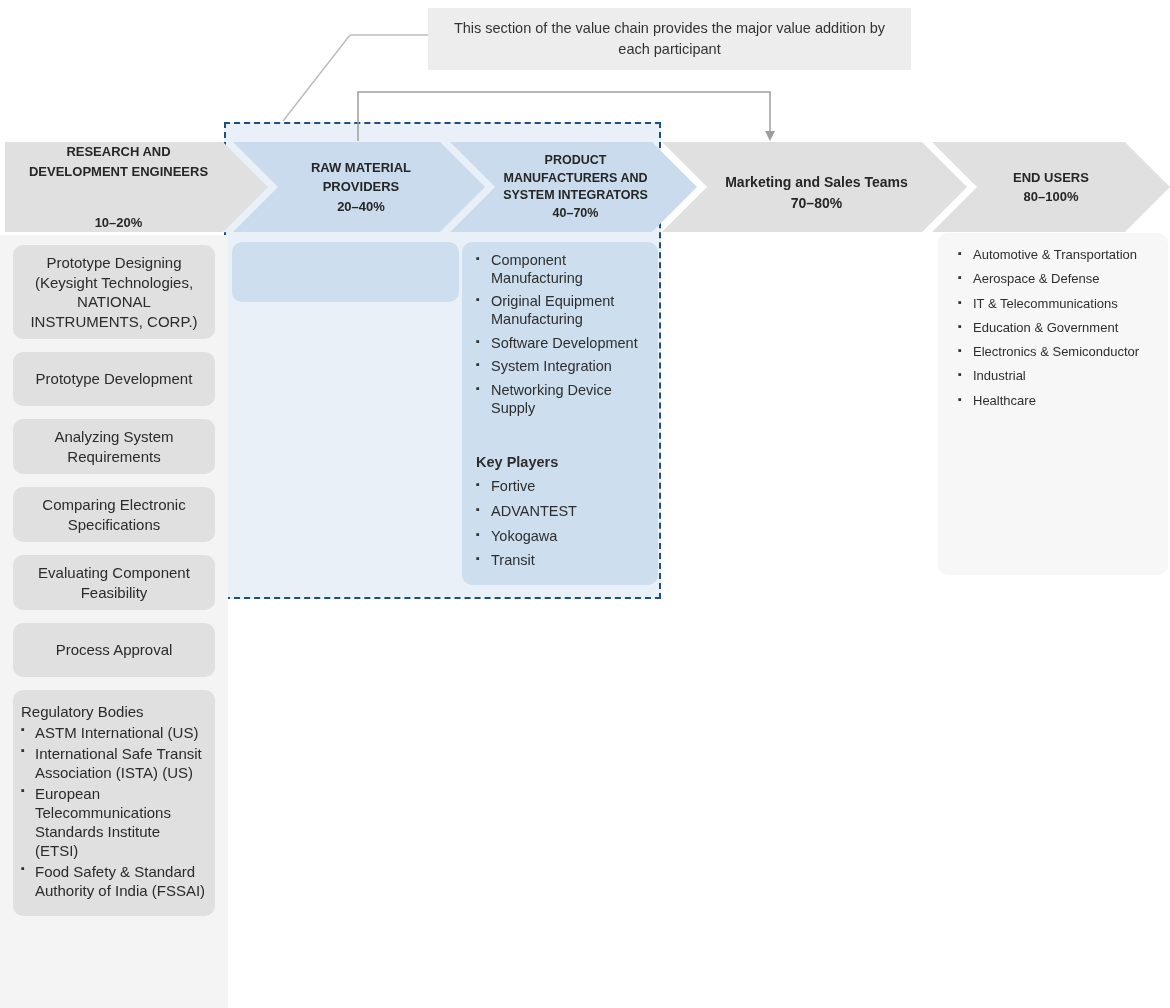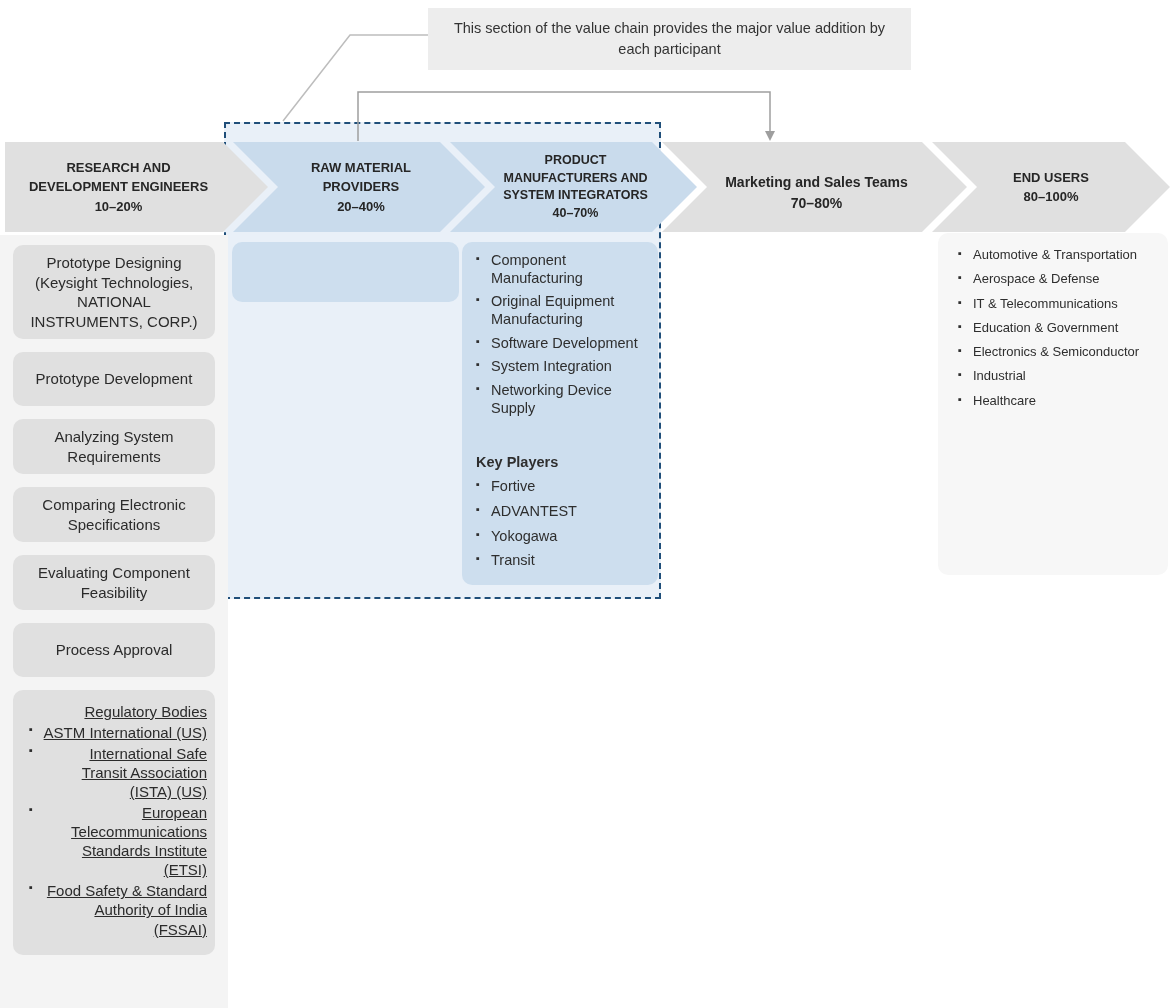--- a/index.html
+++ b/index.html
@@ -27,39 +27,39 @@
   }
 
   
   .chevron {
     position:absolute; top:142px; height:90px; z-index:3;
     display:flex; flex-direction:column; align-items:center; justify-content:center;
     text-align:center; font-weight:bold; font-size:13px; line-height:1.5; color:#262626;
   }
   .ch-body { clip-path:polygon(0 0, calc(100% - 45px) 0, 100% 50%, calc(100% - 45px) 100%, 0 100%, 45px 50%); }
   .ch-flat { clip-path:polygon(0 0, calc(100% - 45px) 0, 100% 50%, calc(100% - 45px) 100%, 0 100%); }
-  .c1 { left:5px;   width:263px; background:#e0e0e0; padding:0 48px 0 12px; }
+  .c1 { left:5px;   width:263px; background:#e0e0e0; padding:0 48px 0 12px;justify-content:space-between; }
   .c2 { left:233px; width:252px; background:#c9dbec; padding:0 50px 0 54px; }
   .c3 { left:450px; width:247px; background:#c9dbec; padding:0 48px 0 52px; font-size:12.5px; line-height:1.4; }
   .c4 { left:662px; width:305px; background:#e0e0e0; padding:12px 50px 0 54px; font-size:14px; }
   .c5 { left:932px; width:238px; background:#e0e0e0; padding:0 54px 0 54px; }
 
   
   .strip {
     position:absolute; left:0; top:235px; width:228px; height:773px;
     background:#f4f4f4; z-index:3;
   }
   .gray-box {
     width:202px; margin:13px 0 0 13px; background:#e0e0e0; border-radius:10px;
     min-height:54px; display:flex; align-items:center; justify-content:center;
     text-align:center; font-size:15px; line-height:1.3; color:#2b2b2b; padding:8px 16px;
   }
   .gray-box.first { margin-top:10px; }
   .gray-box.listy {
-    display:block; text-align:right; padding:12px 8px 14px 16px; line-height:1.27;text-decoration:underline;
+    display:block; text-align:left; padding:12px 8px 14px 8px; line-height:1.27;
   }
   .listy .box-title { margin-bottom:2px; }
 
   
   ul.sq { list-style:none; }
   ul.sq li { position:relative; padding-left:15px; margin-bottom:5px; }
   ul.sq li::before { content:"▪"; position:absolute; left:0; top:0; font-size:11px; }
   .listy ul.sq li { margin-bottom:2px; padding-left:14px; }
 
   

